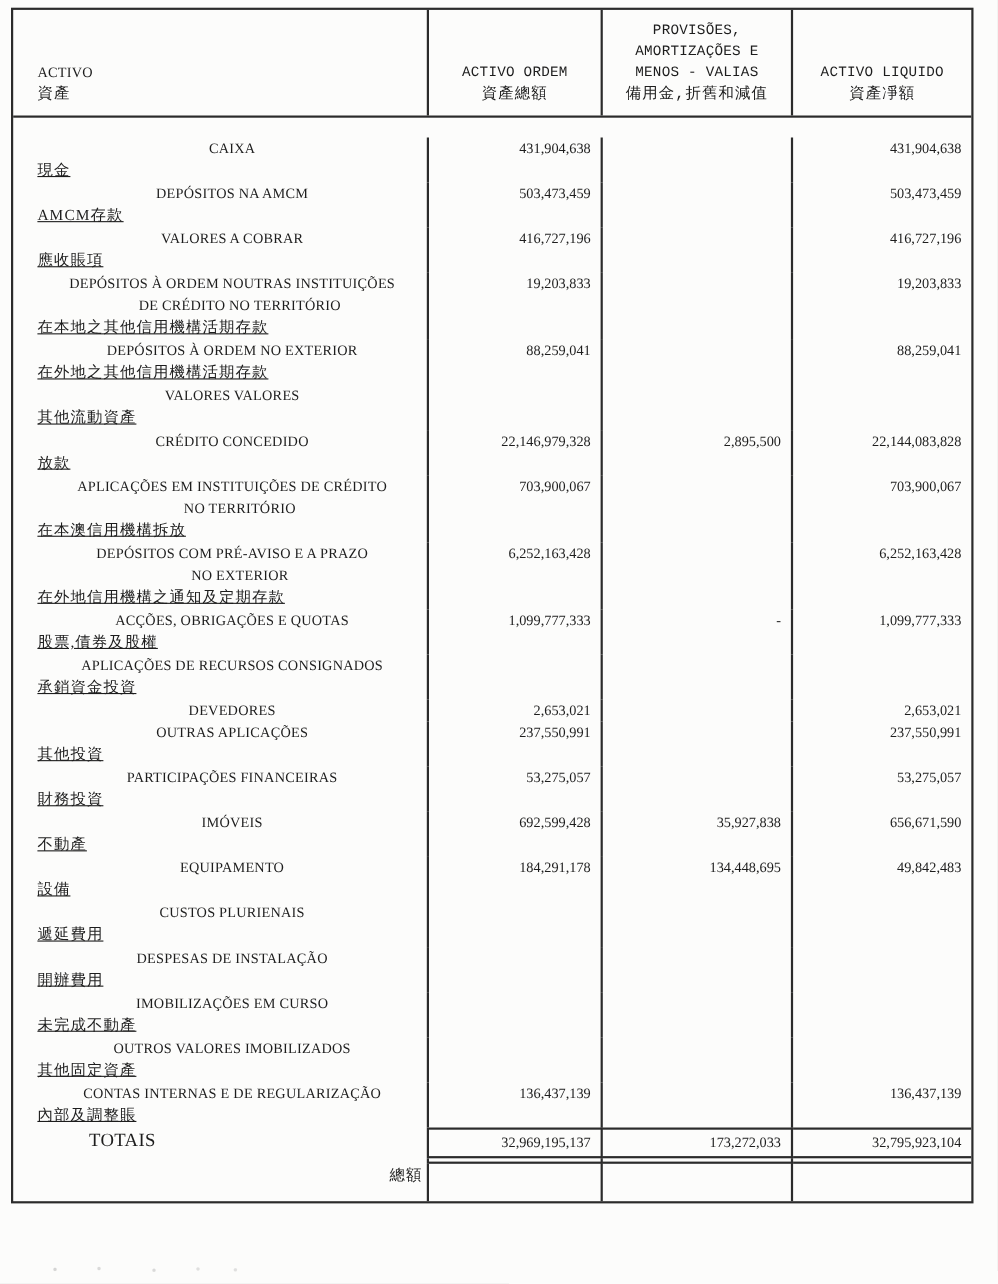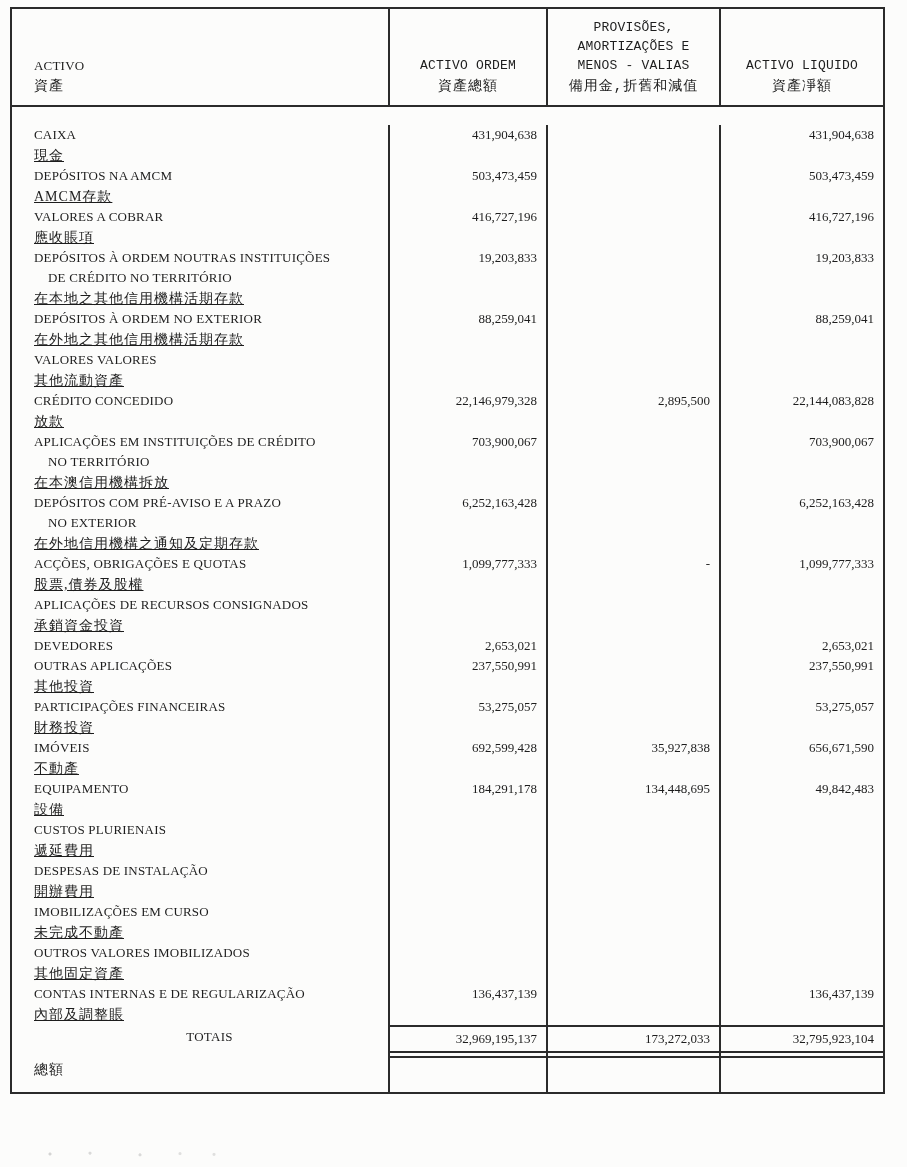--- a/index.html
+++ b/index.html
@@ -40,47 +40,47 @@
     padding-bottom:8px;
   }
   .th.left{align-items:flex-start;padding-left:22px;}
   .th.center{align-items:center;text-align:center;font-family:Liberation Mono, monospace;}
   .pt{font-size:13px;line-height:19px;letter-spacing:.2px;}
   .zh{font-size:14px;line-height:22px;letter-spacing:1px;}
   
   .tbody{padding-top:18px;}
   .trow{align-items:stretch;}
   .c.name{padding-left:22px;}
-  .c.name .pt{line-height:20px;}
+  .c.name .pt{line-height:20px;text-align:center;}
   .c.name .l2{padding-left:14px;}
   .c.name .l2:empty{display:none;}
   .c.name .zh{line-height:21px;text-decoration:underline;}
   .c.num{
     text-align:right;
     padding-right:9px;
     font-size:13px;
     line-height:20px;
     white-space:nowrap;
   }
   
   .totrow1{height:28px;}
   .totrow1 .c.num{
     border-top:2px solid var(--line);
     border-bottom:2px solid var(--line);
     line-height:24px;
   }
   .totrow1 .c.name{
-    text-align:center;padding-right:3px;
-    font-size:13px;line-height:24px;letter-spacing:.3px;
+    text-align:left;padding-right:3px;
+    font-size:17px;line-height:24px;letter-spacing:.3px;margin-left:47px;
   }
   .gaprow{height:5px;}
   .gaprow .c.num{border-bottom:2px solid var(--line);}
   .totrow2{height:34px;}
   .totrow2 .c.name{
-    text-align:left;padding-right:17px;
+    text-align:right;padding-right:4px;
     font-size:14px;line-height:24px;letter-spacing:1px;
   }
   
   .scan-noise{
     position:absolute;left:30px;top:1150px;width:200px;height:8px;
     background:
       radial-gradient(circle at 10% 50%, rgba(90,90,90,.35) 0 1px, transparent 2px),
       radial-gradient(circle at 30% 40%, rgba(90,90,90,.3) 0 1px, transparent 2px),
       radial-gradient(circle at 55% 60%, rgba(90,90,90,.3) 0 1px, transparent 2px),
       radial-gradient(circle at 75% 45%, rgba(90,90,90,.25) 0 1px, transparent 2px),

